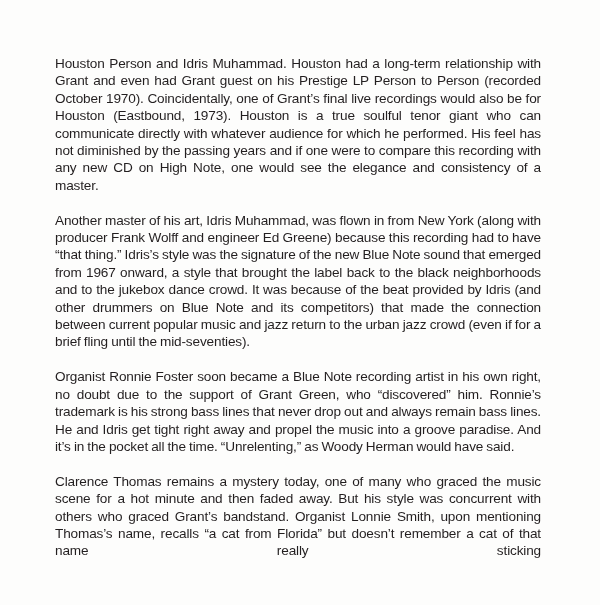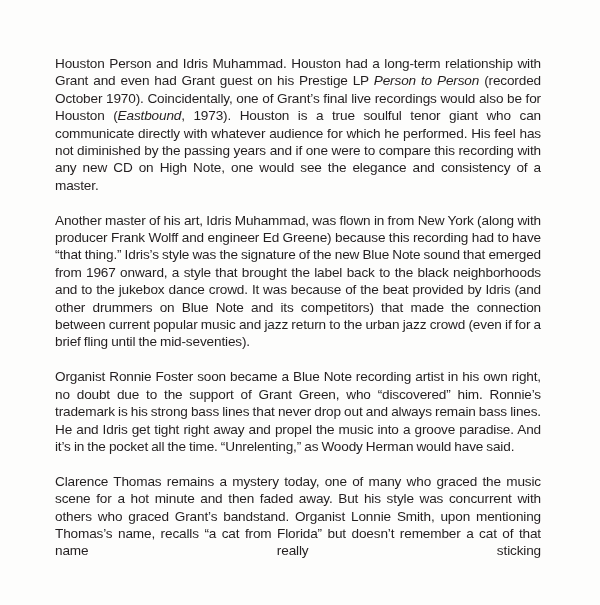--- a/index.html
+++ b/index.html
@@ -27,21 +27,20 @@
     }
     .para {
       margin: 0 0 17.4px 0;
       text-align: justify;
       text-align-last: left;
     }
     .para.cont {
       text-align-last: justify;
     }
     .para span.i {
-      font-style: italic;
     }
   </style>
 </head>
 <body>
 
 <div class="page">
   <p class="para">
     <span>Houston Person and Idris Muhammad. Houston had a long-term relationship with Grant and even had Grant guest on his Prestige LP </span><span class="i">Person to Person</span><span> (recorded October 1970). Coincidentally, one of Grant’s final live recordings would also be for Houston (</span><span class="i">Eastbound</span><span>, 1973). Houston is a true soulful tenor giant who can communicate directly with whatever audience for which he performed. His feel has not diminished by the passing years and if one were to compare this recording with any new CD on High Note, one would see the elegance and consistency of a master.</span>
   </p>
   <p class="para">

